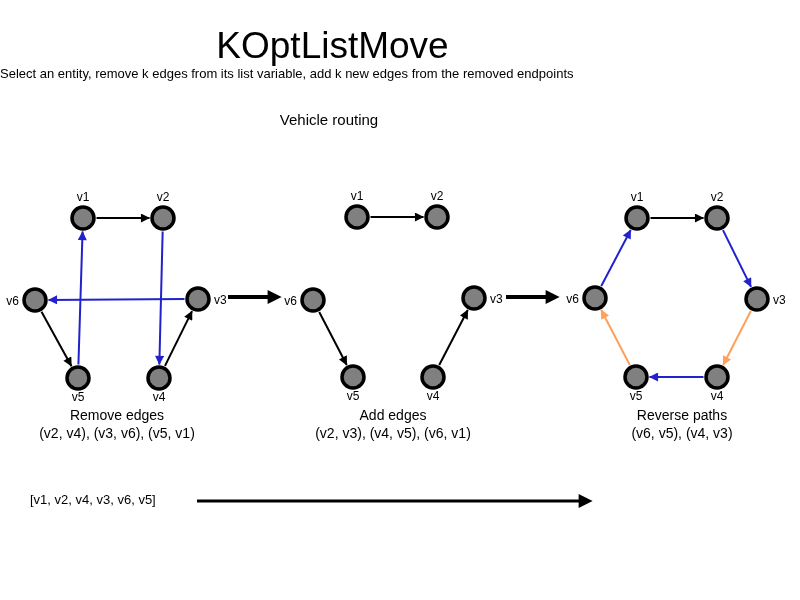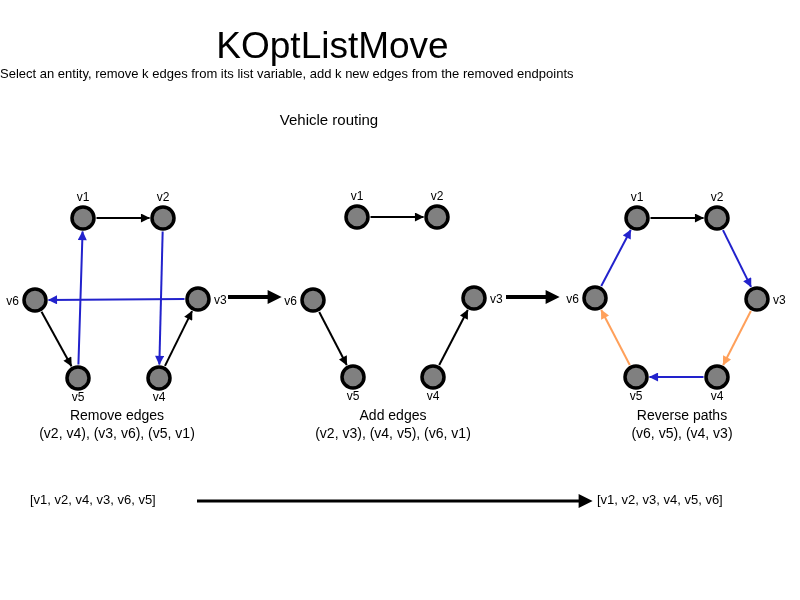--- a/index.html
+++ b/index.html
@@ -118,15 +118,14 @@
   <div class="caption caption-1">
     <div>Add edges</div>
     <div>(v2, v3), (v4, v5), (v6, v1)</div>
   </div>
   <div class="caption caption-2">
     <div>Reverse paths</div>
     <div>(v6, v5), (v4, v3)</div>
   </div>
 
   <div class="listtext left">[v1, v2, v4, v3, v6, v5]</div>
-  <div class="listtext right">[v1, v2, v3, v4, v5, v6]</div>
 
 </div>
 
 </body></html>

